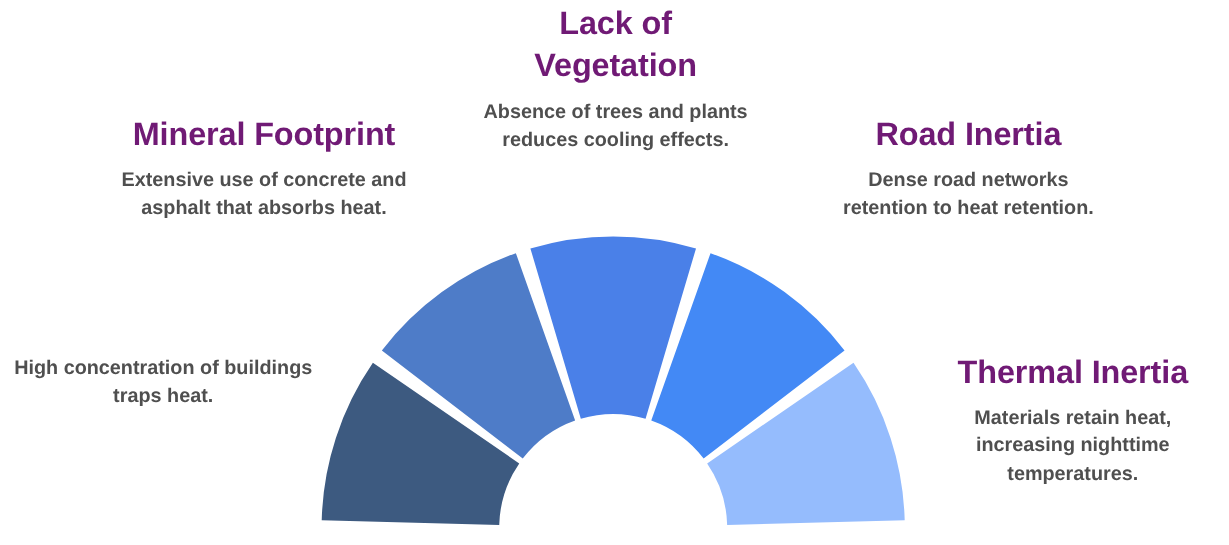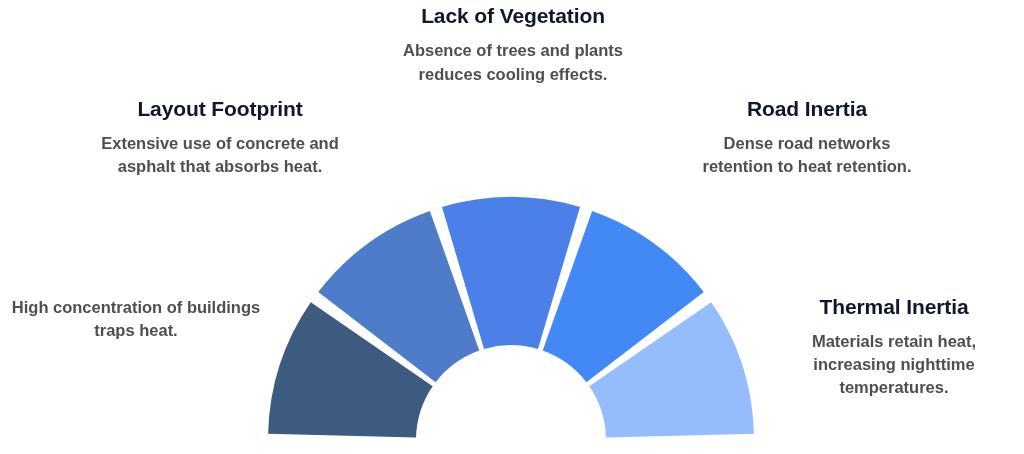--- a/index.html
+++ b/index.html
@@ -36,23 +36,23 @@
   #gauge-svg path {
     pointer-events: auto;
   }
 
   
   .label-block {
     position: absolute;
     text-align: center;
   }
   .label-title {
-    font-size: 21px;
+    font-size: 27px;
     font-weight: bold;
-    color: #0f172a;
+    color: #701a75;
     line-height: 1.22;
     letter-spacing: -0.1px;
     margin: 0 0 10px 0;
   }
   .label-desc {
     font-size: 16.5px;
     font-weight: bold;
     color: #4f4f4f;
     line-height: 1.42;
     margin: 0;
@@ -103,21 +103,21 @@
           <path d="M 711.2626638351499 302.3632844272656 A 243 243 0 0 1 753.9167299690604 433.6390015611867 L 605.9674458726779 437.51318991075203 A 95 95 0 0 0 589.2919879190915 386.19140749214085 Z" fill="#95bcfd"></path>
         </g>
     </svg>
   </div>
 
   <div class="label-block" id="block-building-density">
     <div class="label-desc">High concentration of buildings traps heat.</div>
   </div>
 
   <div class="label-block" id="block-mineral-footprint">
-    <div class="label-title">Layout Footprint</div>
+    <div class="label-title">Mineral Footprint</div>
     <div class="label-desc">Extensive use of concrete and asphalt that absorbs heat.</div>
   </div>
 
   <div class="label-block" id="block-lack-of-vegetation">
     <div class="label-title">Lack of Vegetation</div>
     <div class="label-desc">Absence of trees and plants reduces cooling effects.</div>
   </div>
 
   <div class="label-block" id="block-road-layout">
     <div class="label-title">Road Inertia</div>

